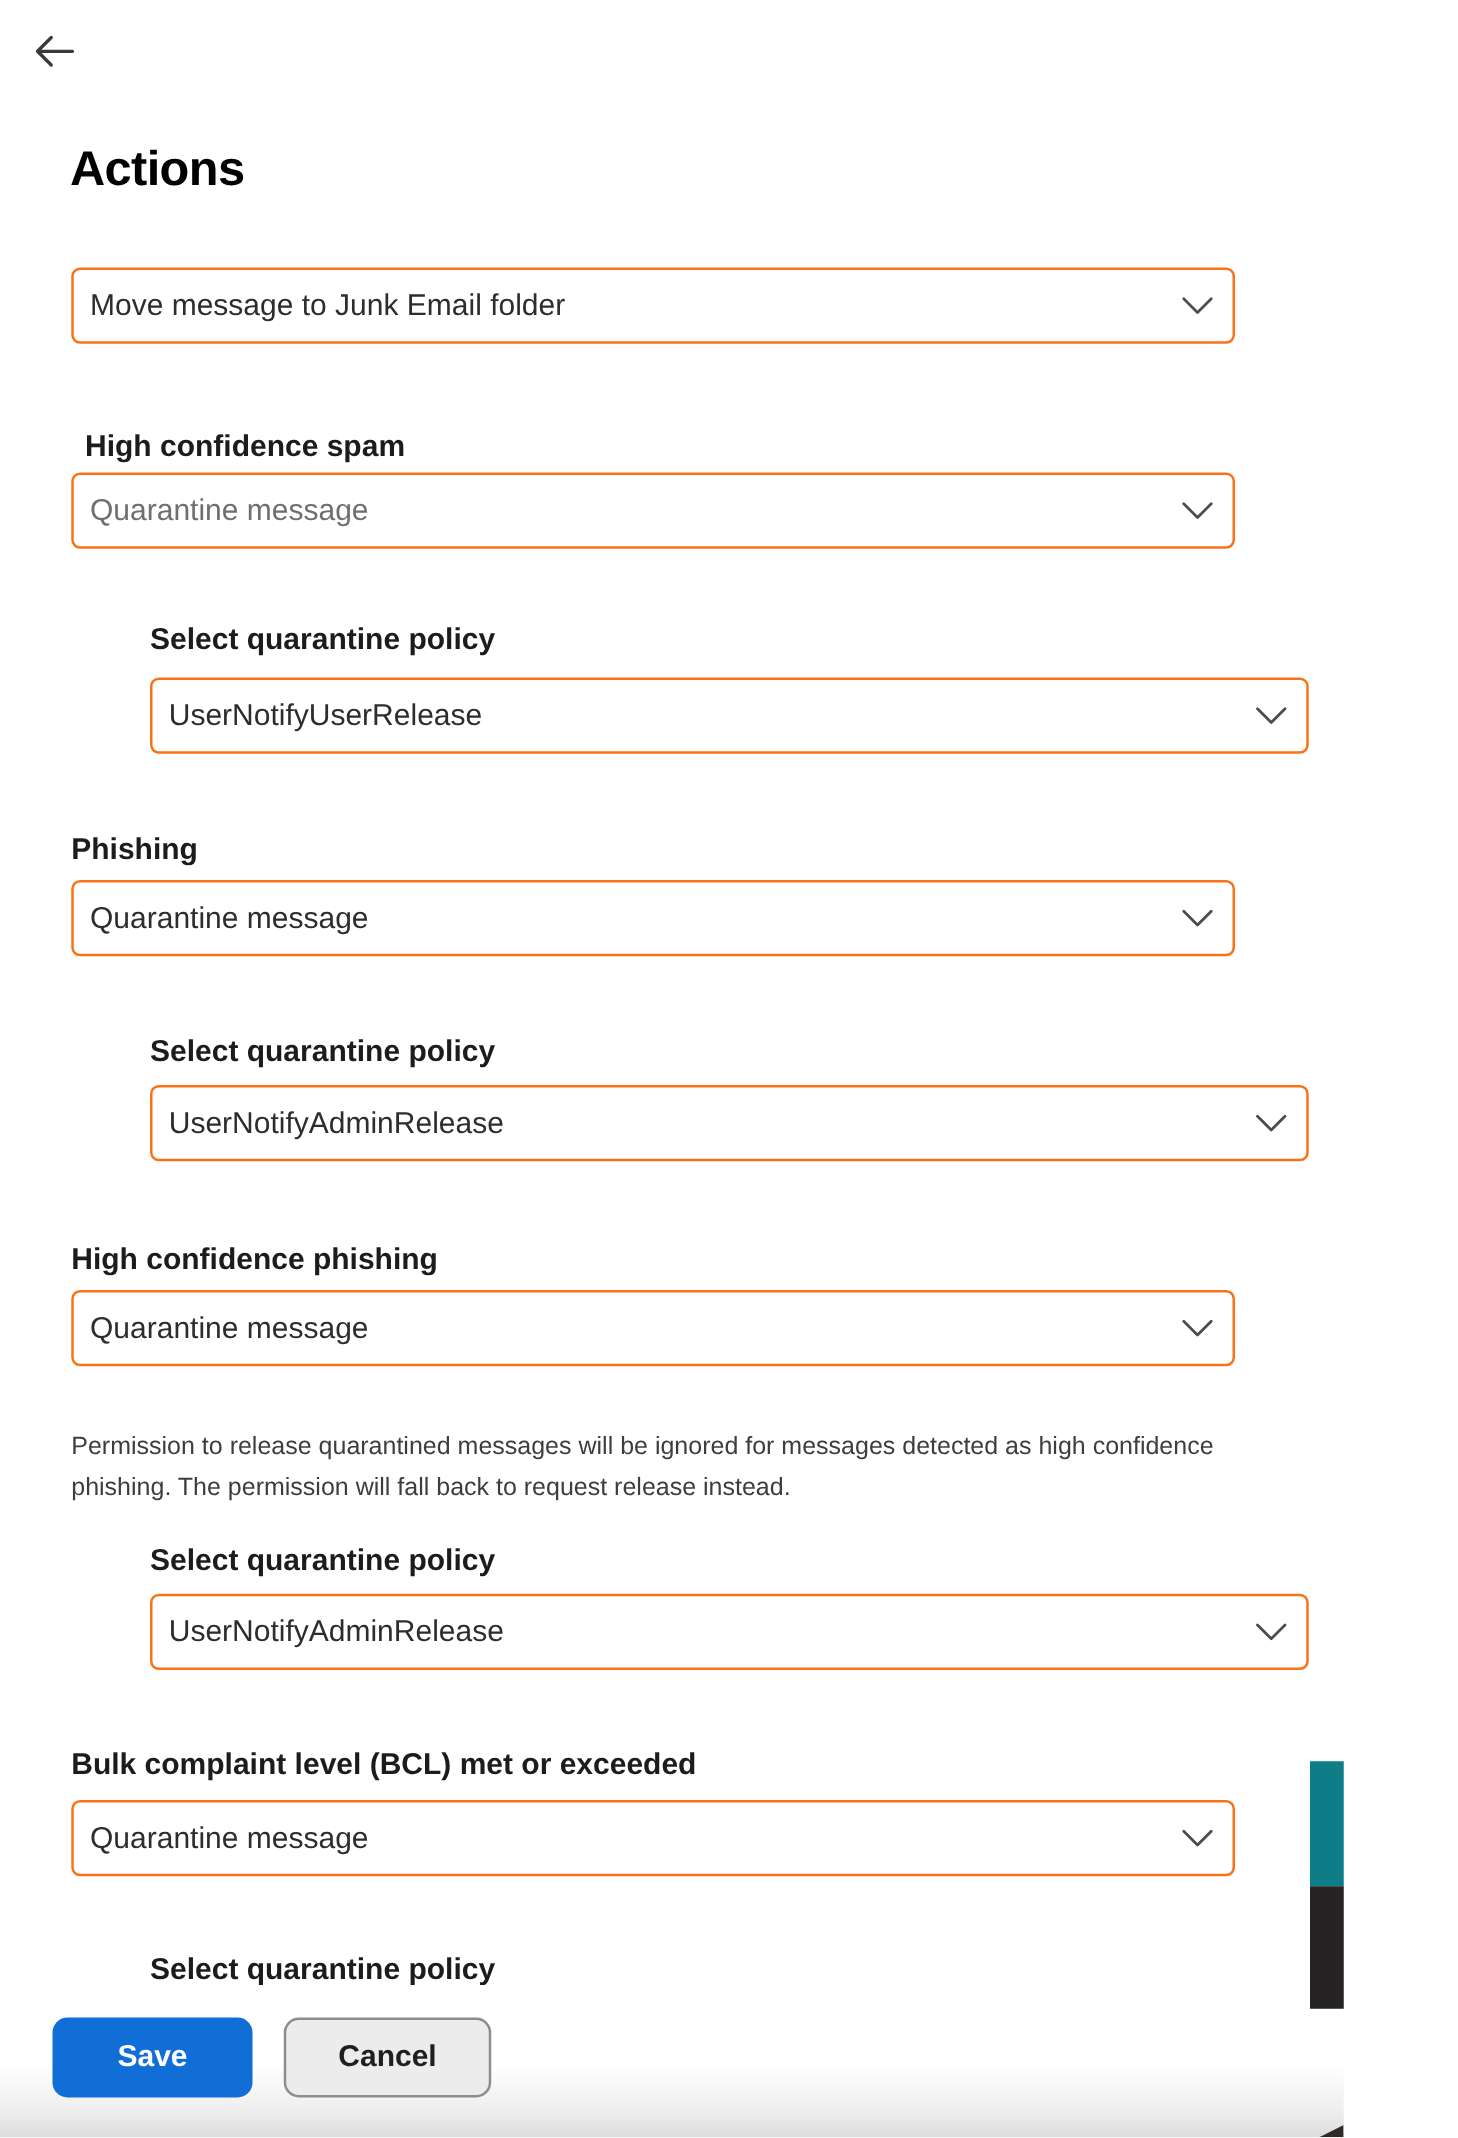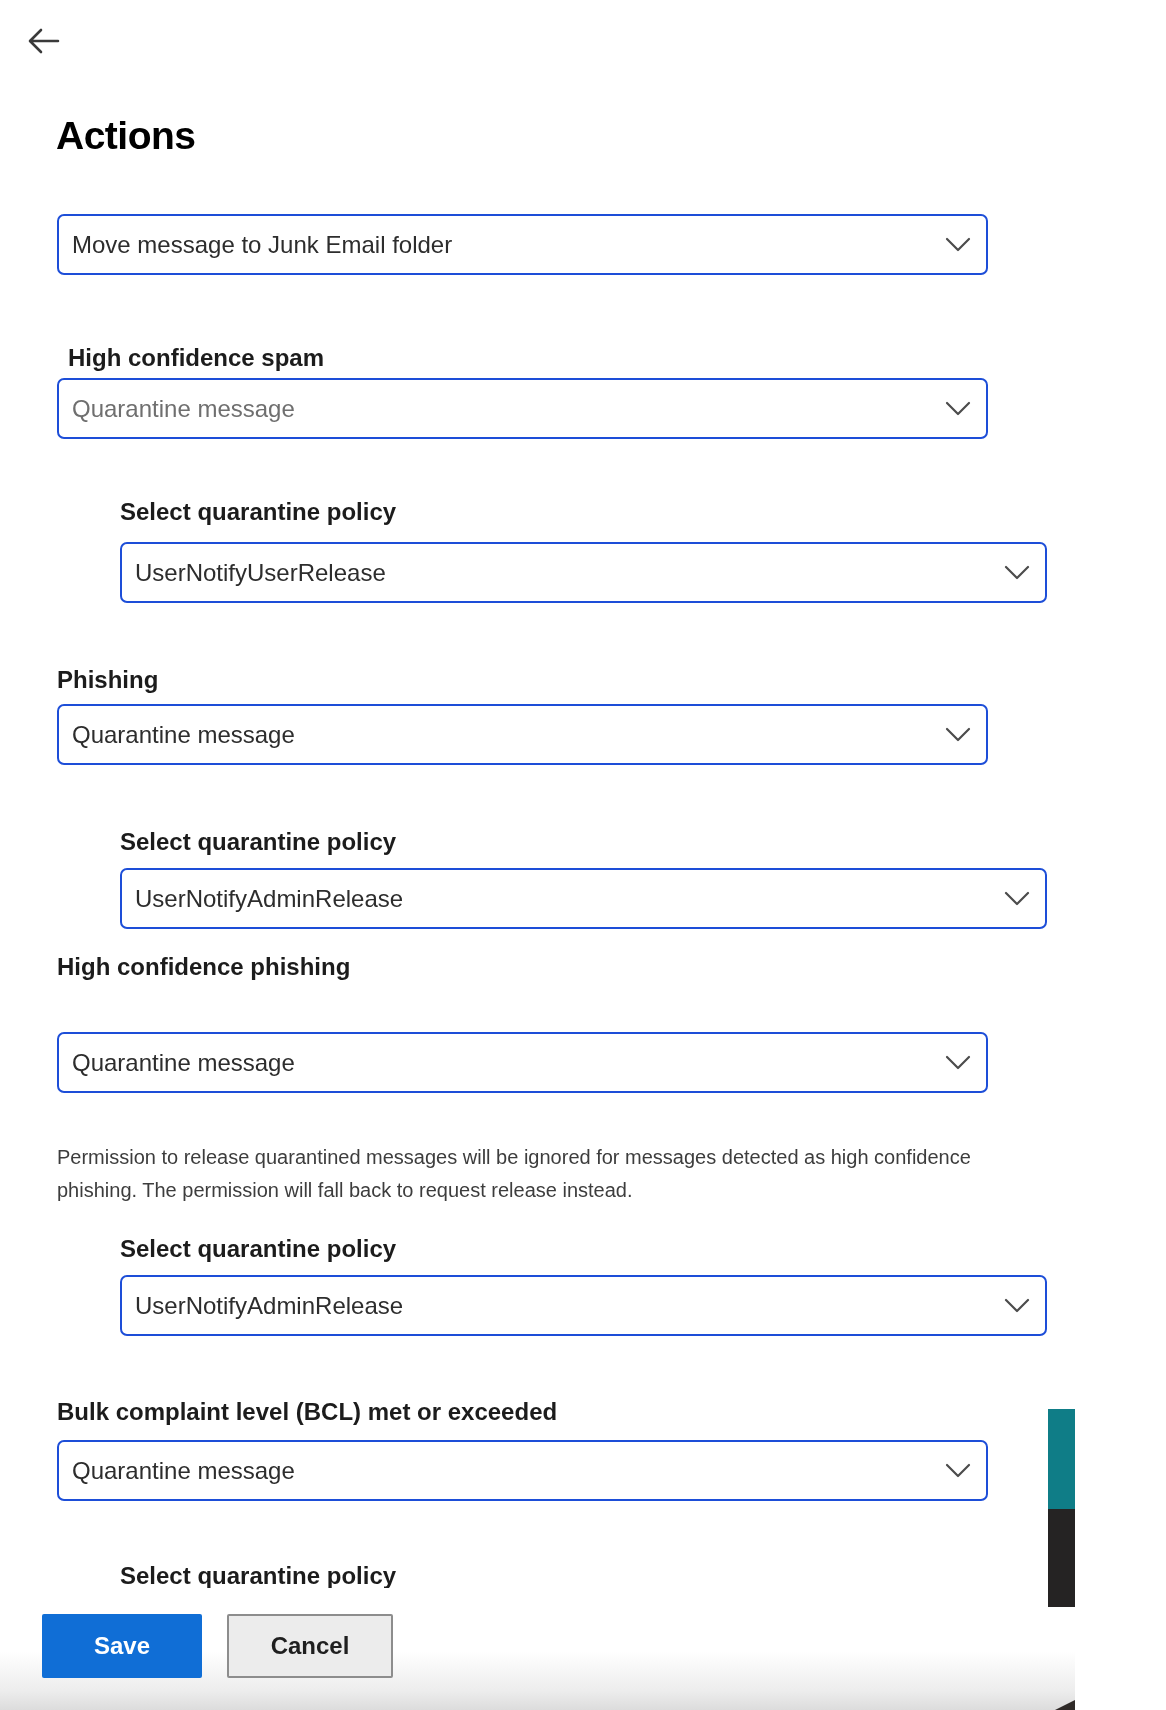--- a/index.html
+++ b/index.html
@@ -18,21 +18,21 @@
     position:absolute;left:56px;top:88px;
     font-size:39px;font-weight:700;color:#000000;letter-spacing:-0.5px;
   }
   .field-label{
     position:absolute;
     font-size:24px;font-weight:600;color:#1c1c1c;line-height:30px;
     white-space:nowrap;
   }
   .dropdown{
     position:absolute;height:61px;box-sizing:border-box;
-    background:#ffffff;border:2px solid #1d4ed8;border-radius:7px;
+    background:#ffffff;border:2px solid #f97316;border-radius:7px;
     display:flex;align-items:center;
     padding:0 56px 0 13px;cursor:pointer;
   }
   .dropdown .value{
     font-size:24px;color:#2d2d2d;white-space:nowrap;overflow:hidden;
   }
   .dropdown.muted .value{color:#6f6f6f;}
   .chevron{
     position:absolute;right:15px;top:50%;transform:translateY(-50%);
     width:26px;height:16px;display:block;
@@ -43,21 +43,21 @@
   }
   .clipped-label{
     height:27px;overflow:hidden;
   }
   .footer{
     position:absolute;left:0;top:1588px;width:1166px;height:122px;
     background:linear-gradient(180deg,#ffffff 0%,#ffffff 52%,#ededed 84%,#dcdcdc 100%);
     z-index:5;
   }
   .btn{
-    position:absolute;box-sizing:border-box;border-radius:2px;
+    position:absolute;box-sizing:border-box;border-radius:12px;
     font-family:"Liberation Sans", sans-serif;
     font-size:24px;font-weight:600;cursor:pointer;
     display:flex;align-items:center;justify-content:center;
   }
   .btn-primary{
     left:42px;top:26px;width:160px;height:64px;
     background:#106ed6;border:none;color:#ffffff;
   }
   .btn-secondary{
     left:227px;top:26px;width:166px;height:64px;
@@ -141,21 +141,21 @@
   <div class="field-label" style="left:120px;top:827px;">Select quarantine policy</div>
   <div class="dropdown" style="left:120px;top:868px;width:927px;">
     <span class="value">UserNotifyAdminRelease</span>
     <span class="chevron">
       <svg width="26" height="16" viewBox="0 0 26 16" fill="none">
         <path d="M2 2 L13 13 L24 2" stroke="#4c4c4c" stroke-width="2.2" stroke-linecap="round" stroke-linejoin="round" fill="none"></path>
       </svg>
     </span>
   </div>
 
-  <div class="field-label" style="left:57px;top:952px;">High confidence phishing</div>
+  <div class="field-label" style="left:57px;top:993px;">High confidence phishing</div>
   <div class="dropdown" style="left:57px;top:1032px;width:931px;">
     <span class="value">Quarantine message</span>
     <span class="chevron">
       <svg width="26" height="16" viewBox="0 0 26 16" fill="none">
         <path d="M2 2 L13 13 L24 2" stroke="#4c4c4c" stroke-width="2.2" stroke-linecap="round" stroke-linejoin="round" fill="none"></path>
       </svg>
     </span>
   </div>
 
   <div class="note">Permission to release quarantined messages will be ignored for messages detected as high confidence phishing. The permission will fall back to request release instead.</div>

